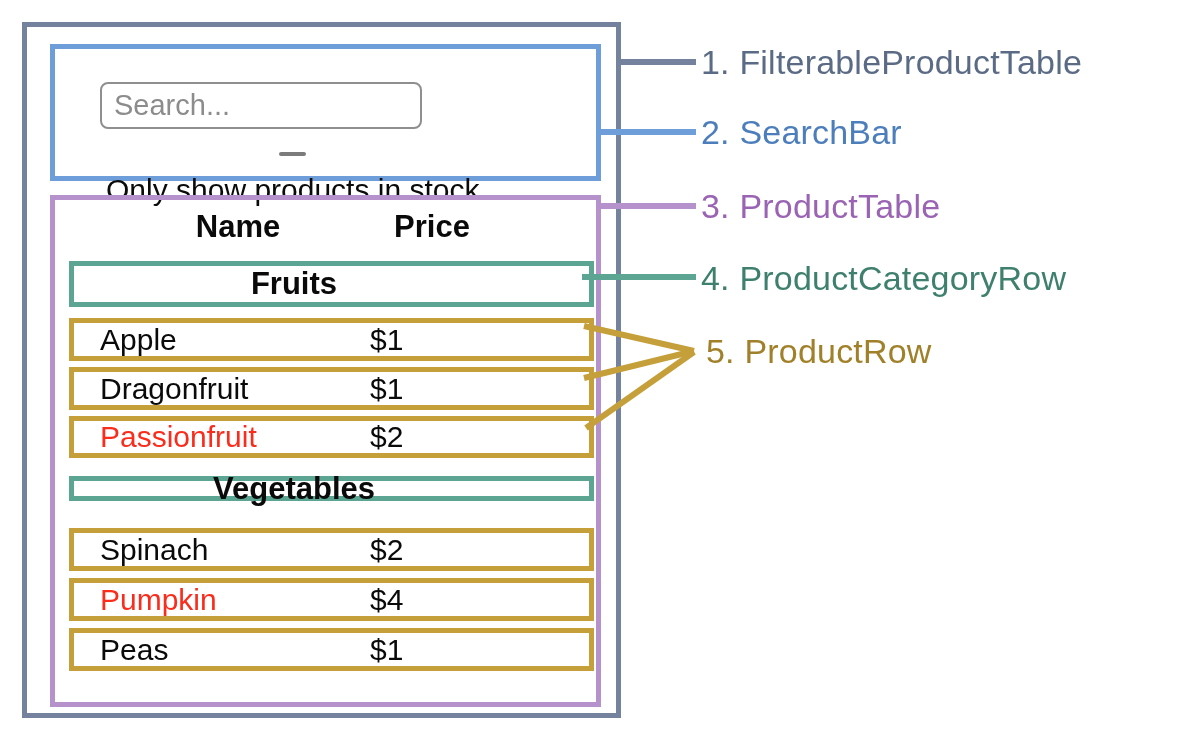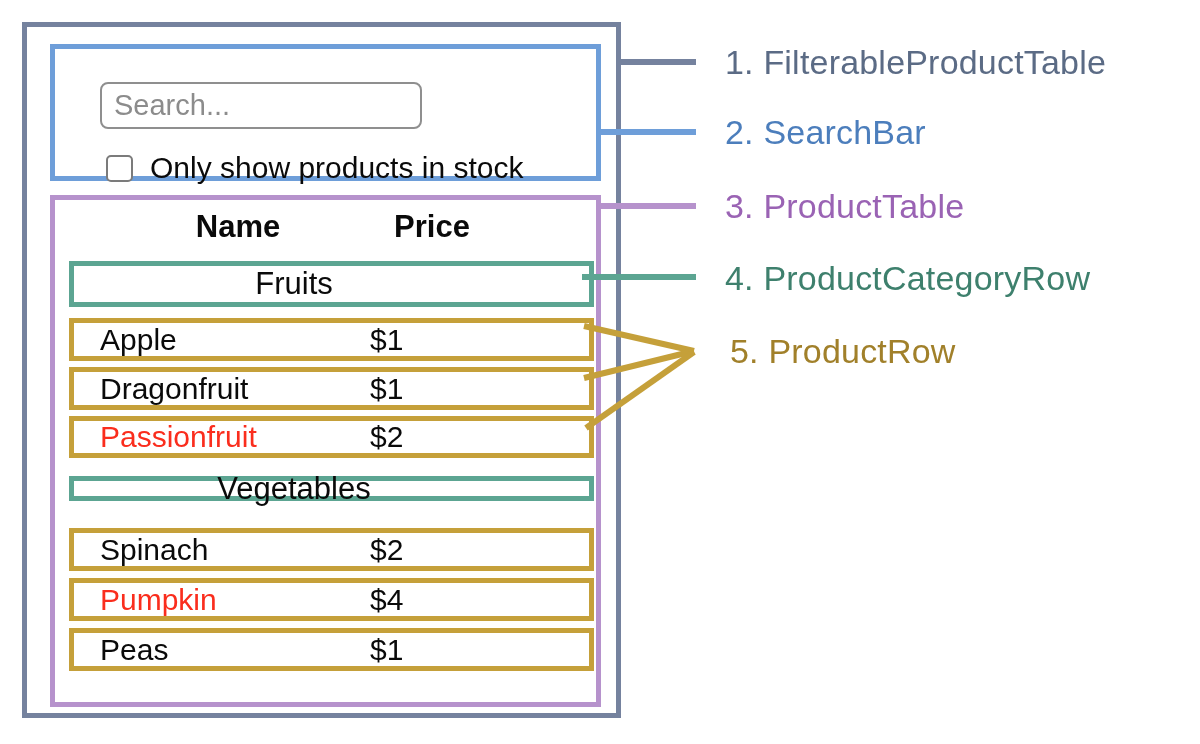--- a/index.html
+++ b/index.html
@@ -19,46 +19,46 @@
   .table-box   { left: 23px;  top: 168px; width: 551px; height: 512px; border: 5px solid var(--purple-border); }
 
   .search-input {
     left: 45px; top: 33px; width: 322px; height: 47px;
     border: 2px solid #8f8f8f; border-radius: 8px;
     font-family: "Liberation Sans", sans-serif;
     font-size: 29px; color: #0c4a6e; padding: 0 12px; outline: none;
   }
   .search-input::placeholder { color: #8c8c8c; }
 
-  .stock-row { left: 51px; top: 103px; height: 32px; display: flex; align-items: center; gap: 17px; }
+  .stock-row { left: 51px; top: 103px; height: 32px; display: flex; align-items: center; gap: 17px; flex-direction: column; }
   .stock-checkbox {
     appearance: none; -webkit-appearance: none;
     width: 27px; height: 27px; margin: 0;
     border: 2px solid #7b7b7b; border-radius: 5px; background: #fff;
     cursor: pointer;
   }
   .stock-label { font-size: 30px; color: #0a0a0a; white-space: nowrap; }
 
   .col-header { top: 9px; transform: translateX(-50%); font-size: 31px; font-weight: bold; color: #0a0a0a; }
   .col-header.name  { left: 183px; }
   .col-header.price { left: 377px; }
 
   .t-row { left: 14px; width: 525px; display: flex; align-items: center; }
   .cat-row  { border: 5px solid var(--teal-border); height: 46px; }
   .prod-row { border: 5px solid var(--gold-border); height: 43px; }
   .cat-label {
     position: absolute; left: 220px; transform: translateX(-50%);
-    font-size: 31px; font-weight: normal; color: #0a0a0a; white-space: nowrap;
+    font-size: 31px; font-weight: bold; color: #0a0a0a; white-space: nowrap;
   }
   .prod-name { position: absolute; left: 26px; font-size: 30px; color: #0a0a0a; white-space: nowrap; }
   .prod-name.red { color: var(--red-text); }
   .prod-price { position: absolute; left: 296px; font-size: 30px; color: #0a0a0a; white-space: nowrap; }
 
   
-  .legend-label { left: 701px; height: 42px; line-height: 42px; font-size: 34px; white-space: nowrap; letter-spacing: 0.2px; margin-left: 24px; }
+  .legend-label { left: 701px; height: 42px; line-height: 42px; font-size: 34px; white-space: nowrap; letter-spacing: 0.2px; }
   .legend-label.slate  { top: 41px;  color: var(--slate-text); }
   .legend-label.blue   { top: 111px; color: var(--blue-text); }
   .legend-label.purple { top: 185px; color: var(--purple-text); }
   .legend-label.teal   { top: 257px; color: var(--teal-text); }
   .legend-label.gold   { top: 330px; left: 706px; color: var(--gold-text); }
 
   svg.connectors { position: absolute; left: 0; top: 0; pointer-events: none; }
 </style>
 </head>
 <body>

